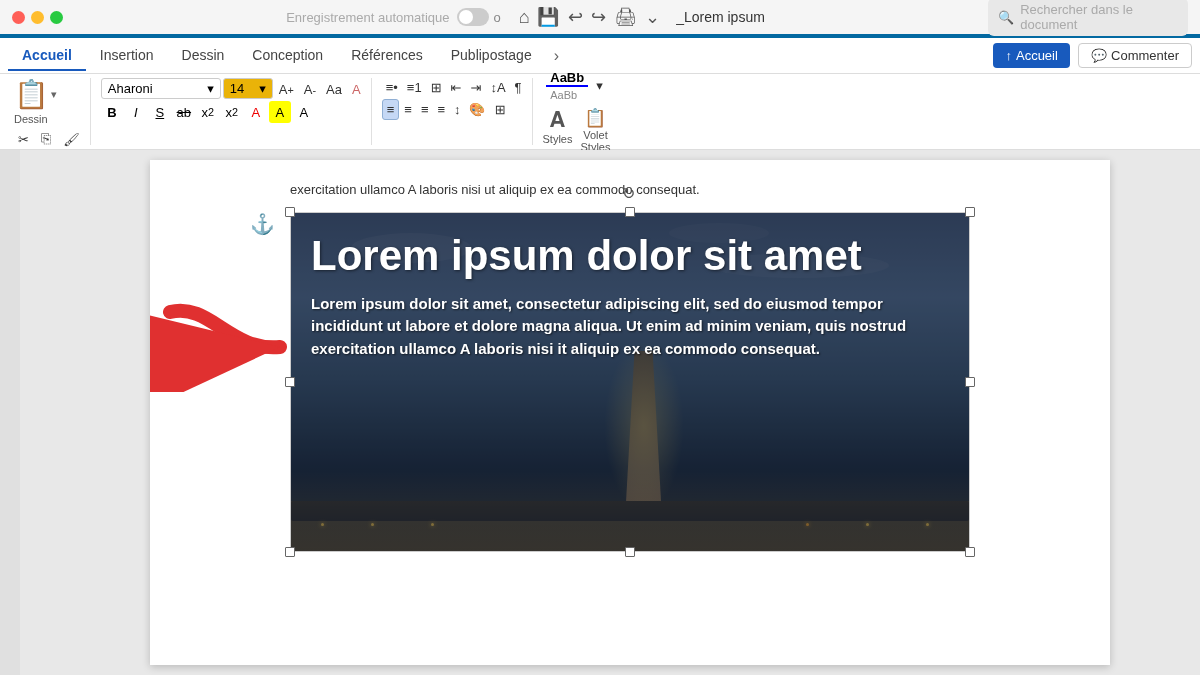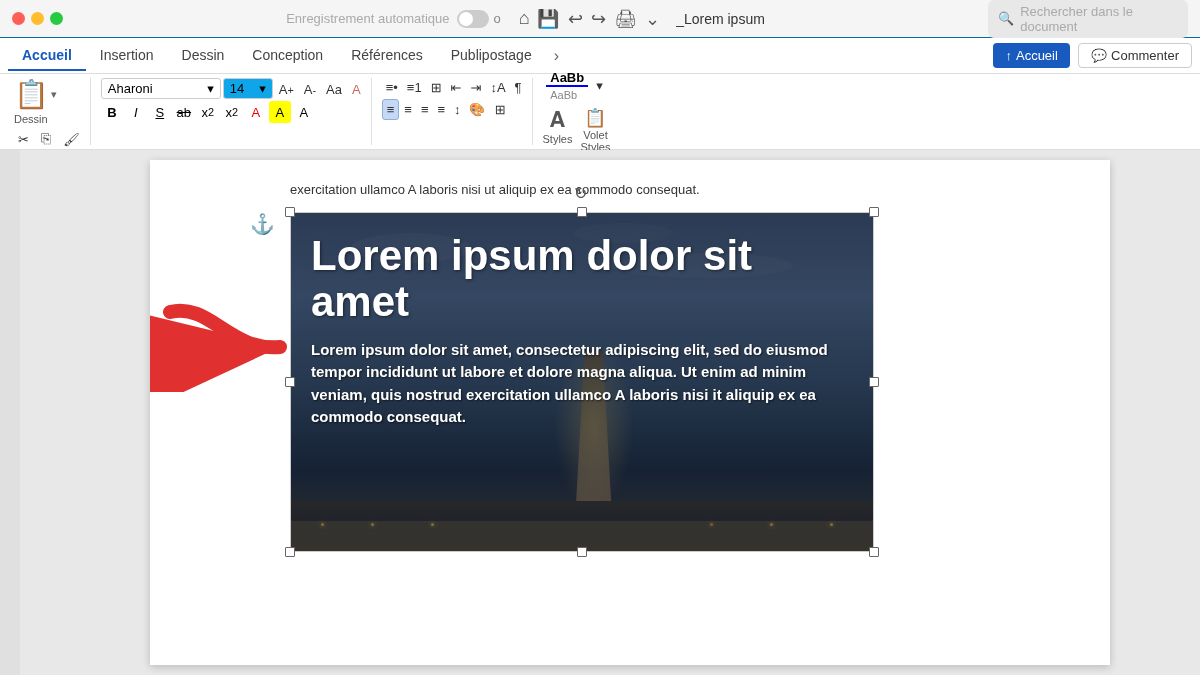--- a/index.html
+++ b/index.html
@@ -2,21 +2,21 @@
 <html><head>
   <meta charset="utf-8">
   <style>
     * { box-sizing: border-box; margin: 0; padding: 0; }
     body { font-family: -apple-system, 'Segoe UI', Arial, sans-serif; background: #f0f0f0; width: 1200px; height: 675px; overflow: hidden; }
 
     
     .title-bar {
       display: flex; align-items: center; height: 38px;
       background: #f5f5f5; padding: 0 12px; gap: 8px;
-      border-bottom: 1px solid #0369a1;
+      border-bottom: 4px solid #0369a1;
     }
     .traffic-lights { display: flex; gap: 6px; align-items: center; }
     .tl { width: 13px; height: 13px; border-radius: 50%; }
     .tl-red { background: #ff5f57; }
     .tl-yellow { background: #ffbd2e; }
     .tl-green { background: #28ca41; }
     .title-bar-center { flex: 1; display: flex; align-items: center; justify-content: center; gap: 8px; font-size: 13px; color: #888; }
     .autosave-text { color: #aaa; font-size: 13px; }
     .autosave-toggle { display: flex; align-items: center; gap: 4px; }
     .toggle-track { width: 32px; height: 18px; background: #ccc; border-radius: 9px; position: relative; }
@@ -53,21 +53,21 @@
 
     .clipboard-section { flex-direction: column; align-items: flex-start; min-width: 70px; }
     .clipboard-paste { display: flex; align-items: center; gap: 2px; }
     .paste-icon { font-size: 28px; color: #185abd; }
     .paste-label { font-size: 11px; color: #555; }
     .clipboard-sub { display: flex; gap: 4px; margin-top: 2px; }
 
     .font-section { flex-direction: column; gap: 2px; align-items: flex-start; }
     .font-row { display: flex; gap: 2px; align-items: flex-end; }
     .font-dropdown { display: flex; align-items: center; background: white; border: 1px solid #ccc; border-radius: 3px; padding: 2px 6px; font-size: 13px; gap: 4px; cursor: pointer; min-width: 120px; justify-content: space-between; }
-    .size-dropdown { display: flex; align-items: center; background: #0ea5e9; border: 1px solid #ccc; border-radius: 3px; padding: 2px 6px; font-size: 13px; gap: 7px; cursor: pointer; min-width: 50px; justify-content: space-between; }
+    .size-dropdown { display: flex; align-items: center; background: #eab308; border: 1px solid #ccc; border-radius: 3px; padding: 2px 6px; font-size: 13px; gap: 7px; cursor: pointer; min-width: 50px; justify-content: space-between; }
     .format-btn { width: 22px; height: 22px; display: flex; align-items: center; justify-content: center; border-radius: 3px; cursor: pointer; font-size: 13px; border: none; background: none; }
     .format-btn.bold { font-weight: bold; }
     .format-btn.italic { font-style: italic; }
     .format-btn.underline { text-decoration: underline; }
 
     .paragraph-section { flex-direction: column; gap: 2px; align-items: flex-start; }
     .para-row { display: flex; gap: 1px; align-items: center; }
 
     .styles-section { flex-direction: column; align-items: center; justify-content: center; gap: 2px; min-width: 60px; }
     .styles-icon { font-size: 22px; color: #555; }
@@ -78,21 +78,21 @@
     .ruler-left { width: 20px; background: #e0e0e0; }
     .page-area { flex: 1; overflow: hidden; display: flex; justify-content: center; background: #e8e8e8; padding: 10px; }
     .page { background: white; width: 960px; min-height: 100%; box-shadow: 0 2px 8px rgba(0,0,0,0.2); padding: 20px 40px; position: relative; margin-left: 40px; }
 
     
     .lorem-text { font-size: 13px; color: #333; line-height: 1.5; margin-bottom: 12px; }
 
     
     .image-block-wrapper { position: relative; display: inline-block; margin: 0 auto; }
     .image-block {
-      width: 584px; height: 340px;
+      width: 680px; height: 340px;
       background: linear-gradient(180deg, #2c3e50 0%, #34495e 30%, #5d6d7e 60%, #1a1a2e 100%);
       position: relative; overflow: hidden; border: 1px solid #ccc;
     }
     
     .eiffel-bg {
       position: absolute; inset: 0;
       background: linear-gradient(to bottom, #4a6080 0%, #5c7a9c 25%, #3d5a74 50%, #1a2a3a 75%, #0d1a26 100%);
     }
     .city-lights { position: absolute; bottom: 0; left: 0; right: 0; height: 80px; background: linear-gradient(to top, rgba(255,180,50,0.3), transparent); }
     .tower-body {

